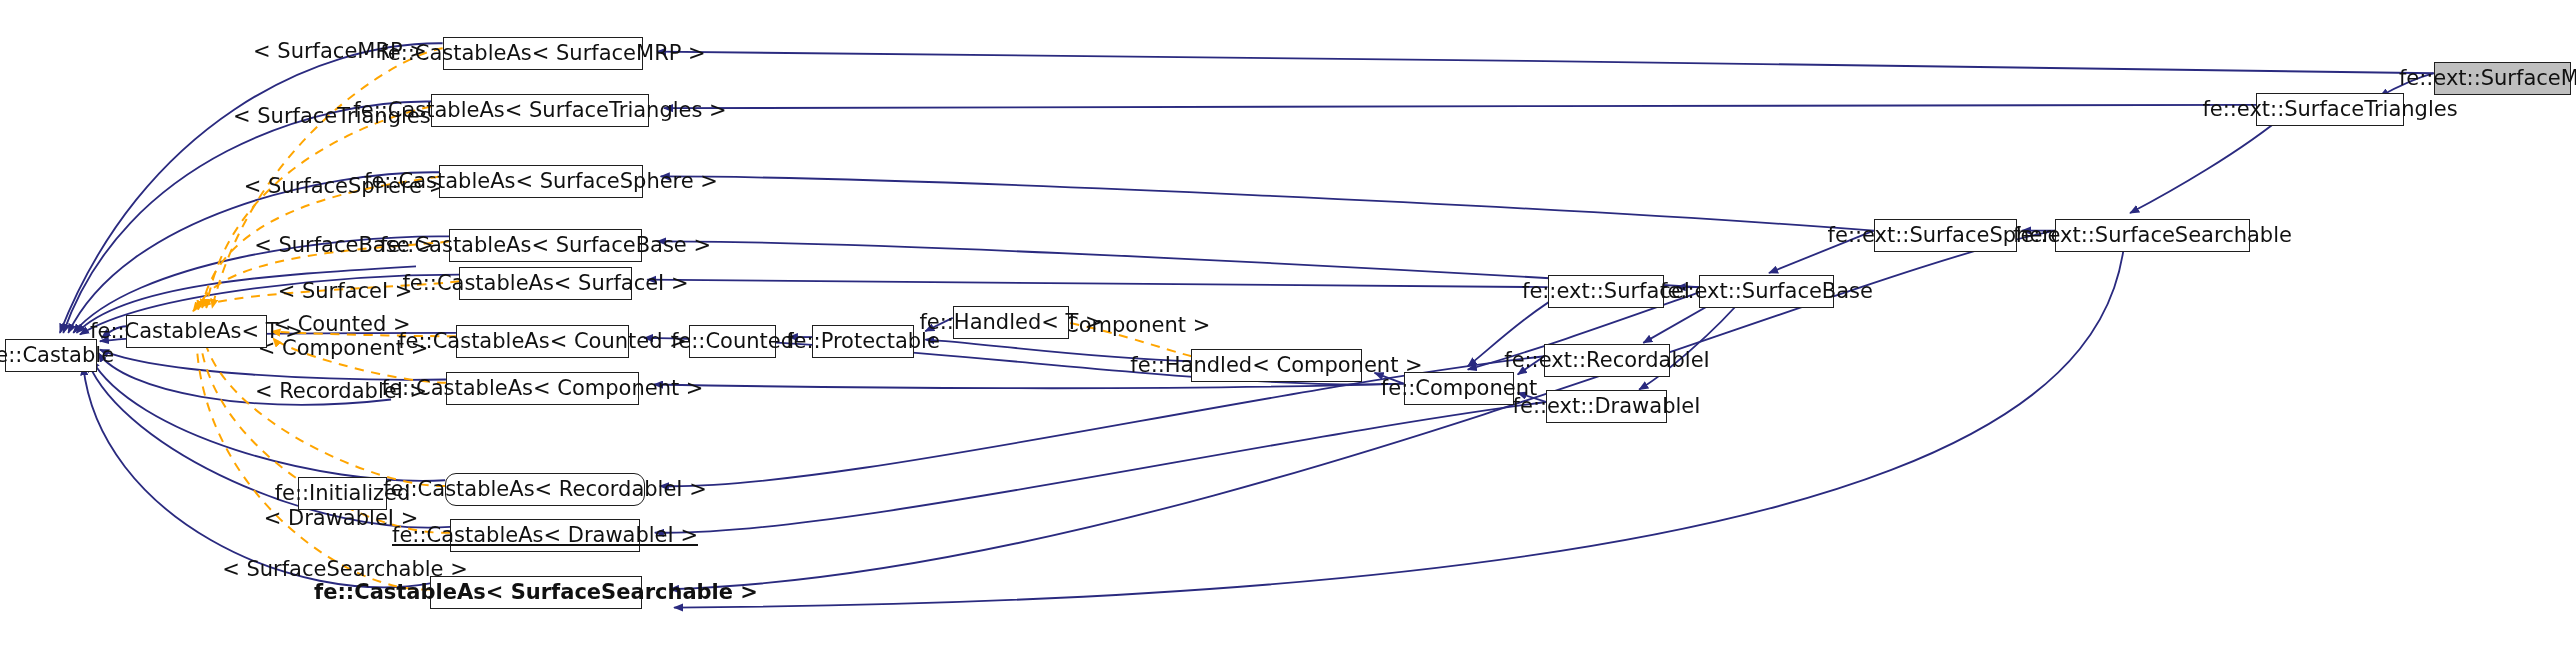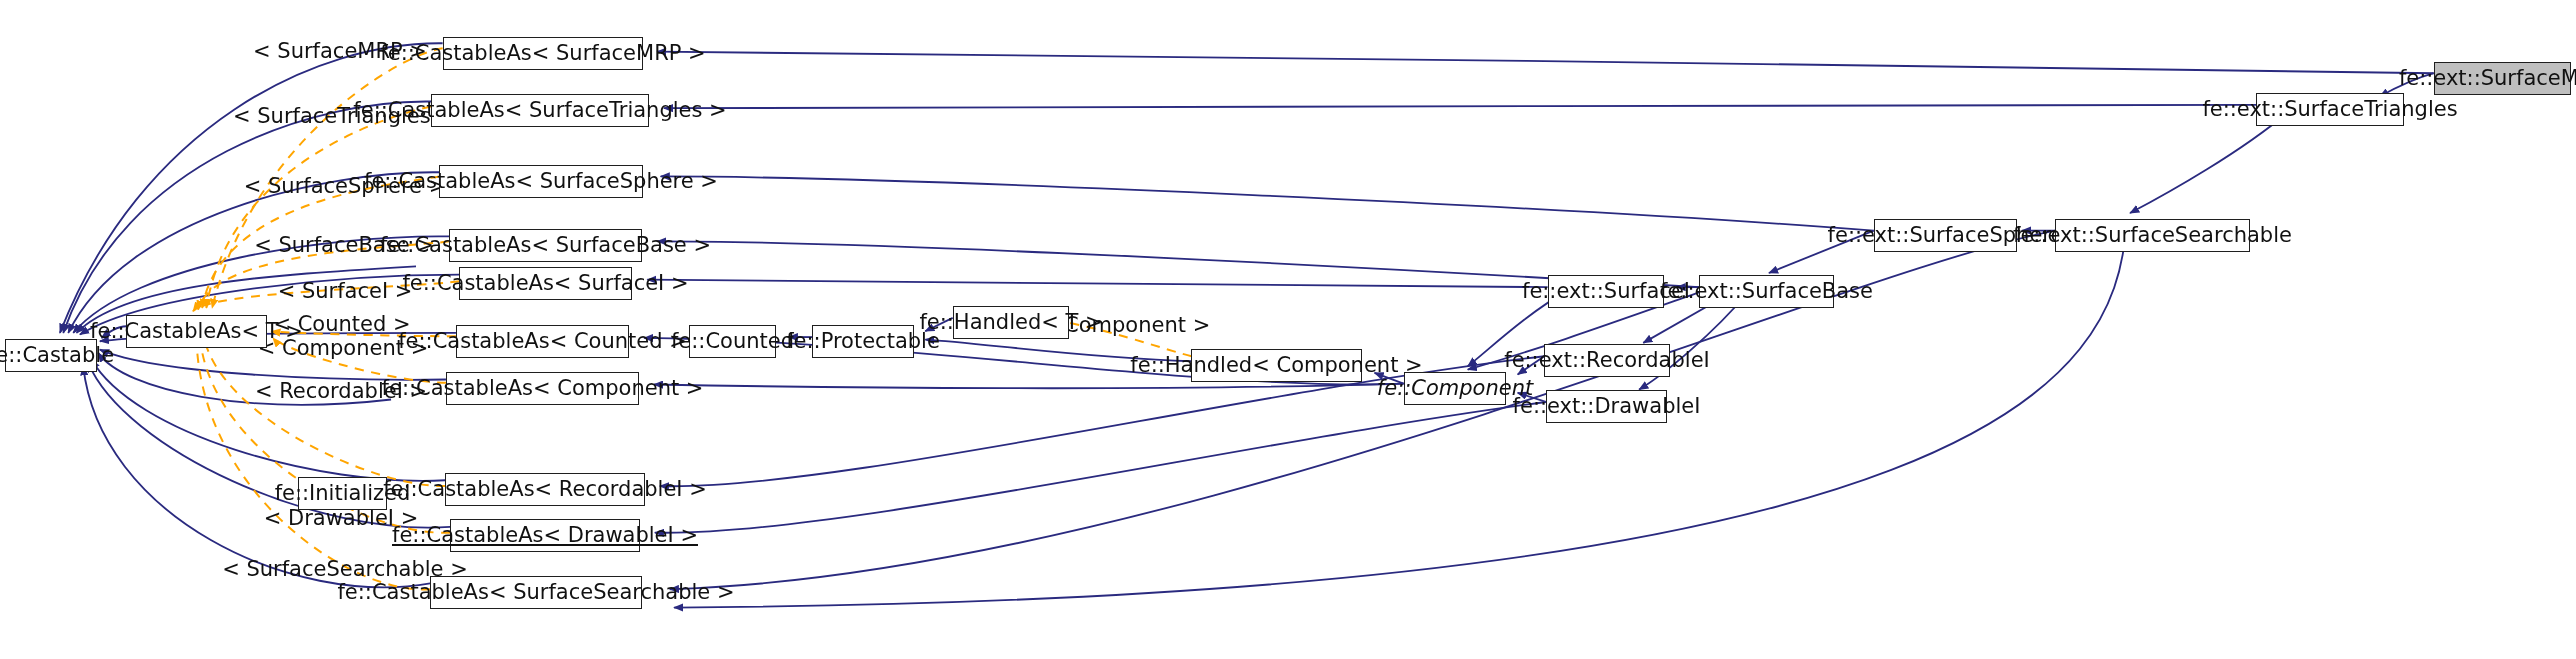--- a/index.html
+++ b/index.html
@@ -148,35 +148,35 @@
   <div class="node" style="left:439px;top:165px;width:204px;">fe::CastableAs&lt; SurfaceSphere &gt;</div>
 
   <div class="node" style="left:449px;top:229px;width:193px;">fe::CastableAs&lt; SurfaceBase &gt;</div>
 
   <div class="node" style="left:459px;top:267px;width:173px;">fe::CastableAs&lt; SurfaceI &gt;</div>
 
   <div class="node" style="left:456px;top:325px;width:173px;">fe::CastableAs&lt; Counted &gt;</div>
 
   <div class="node" style="left:446px;top:372px;width:193px;">fe::CastableAs&lt; Component &gt;</div>
 
-  <div class="node" style="left:445px;top:473px;width:200px;">fe::CastableAs&lt; RecordableI &gt;</div>
+  <div class="node" style="left:445px;top:473px;width:200px;border-radius:11px;">fe::CastableAs&lt; RecordableI &gt;</div>
 
   <div class="node" style="left:450px;top:519px;width:190px;text-decoration:underline;">fe::CastableAs&lt; DrawableI &gt;</div>
 
-  <div class="node" style="left:430px;top:576px;width:212px;">fe::CastableAs&lt; SurfaceSearchable &gt;</div>
+  <div class="node" style="left:430px;top:576px;width:212px;font-weight:bold;">fe::CastableAs&lt; SurfaceSearchable &gt;</div>
 
   <div class="node" style="left:689px;top:325px;width:87px;">fe::Counted</div>
 
   <div class="node" style="left:812px;top:325px;width:102px;">fe::Protectable</div>
 
   <div class="node" style="left:953px;top:306px;width:116px;">fe::Handled&lt; T &gt;</div>
 
   <div class="node" style="left:1191px;top:349px;width:171px;">fe::Handled&lt; Component &gt;</div>
 
-  <div class="node" style="left:1404px;top:372px;width:102px;font-style:italic;">fe::Component</div>
+  <div class="node" style="left:1404px;top:372px;width:110px;">fe::Component</div>
 
   <div class="node" style="left:1544px;top:344px;width:126px;">fe::ext::RecordableI</div>
 
   <div class="node" style="left:1546px;top:390px;width:121px;">fe::ext::DrawableI</div>
 
   <div class="node" style="left:1548px;top:275px;width:116px;">fe::ext::SurfaceI</div>
 
   <div class="node" style="left:1699px;top:275px;width:135px;">fe::ext::SurfaceBase</div>
 
   <div class="node" style="left:1874px;top:219px;width:143px;">fe::ext::SurfaceSphere</div>

